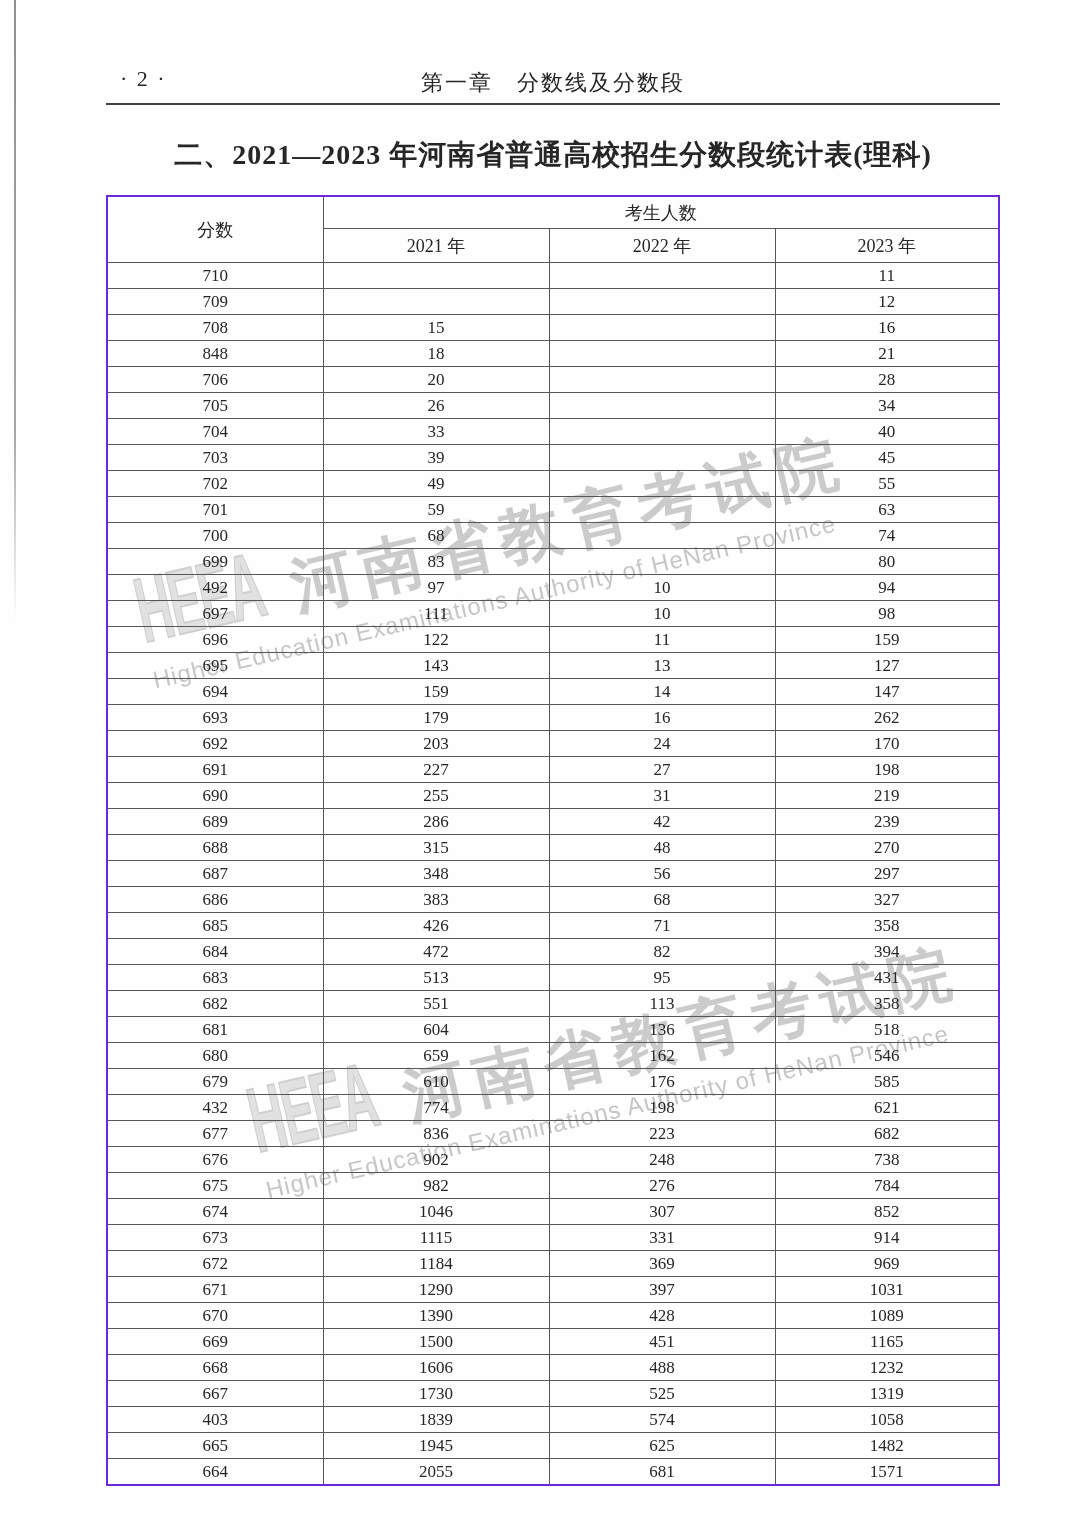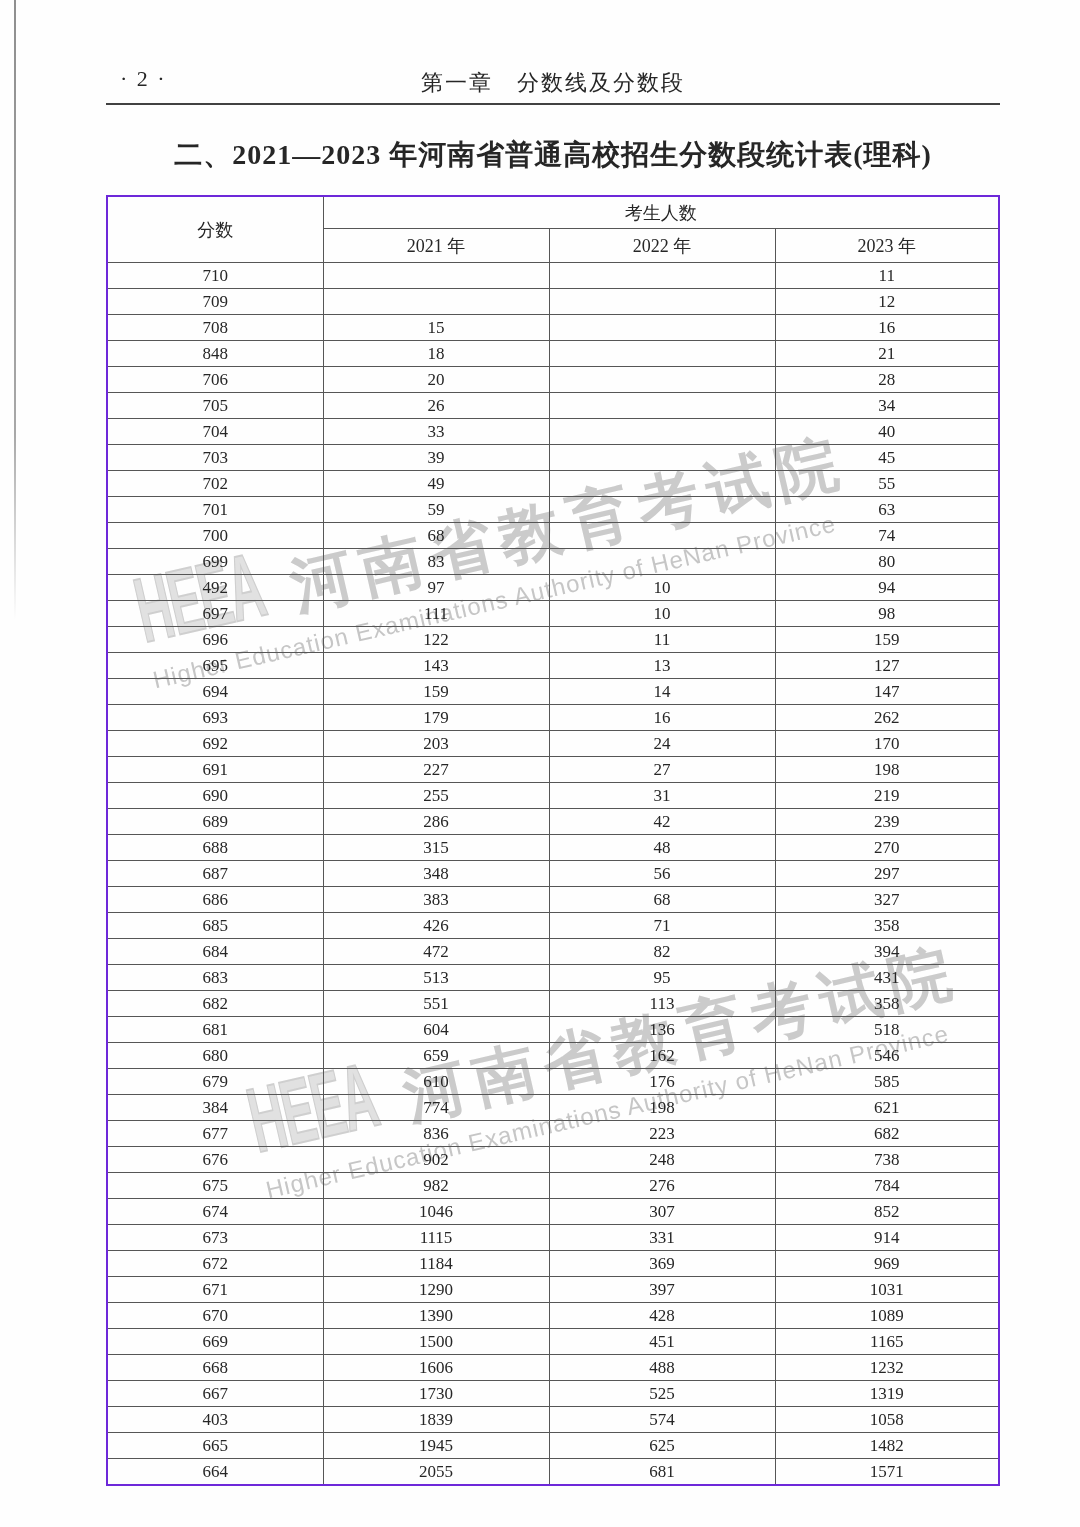--- a/index.html
+++ b/index.html
@@ -326,21 +326,21 @@
           <td>162</td>
           <td>546</td>
         </tr>
         <tr>
           <td>679</td>
           <td>610</td>
           <td>176</td>
           <td>585</td>
         </tr>
         <tr>
-          <td>384</td>
+          <td>432</td>
           <td>774</td>
           <td>198</td>
           <td>621</td>
         </tr>
         <tr>
           <td>677</td>
           <td>836</td>
           <td>223</td>
           <td>682</td>
         </tr>

